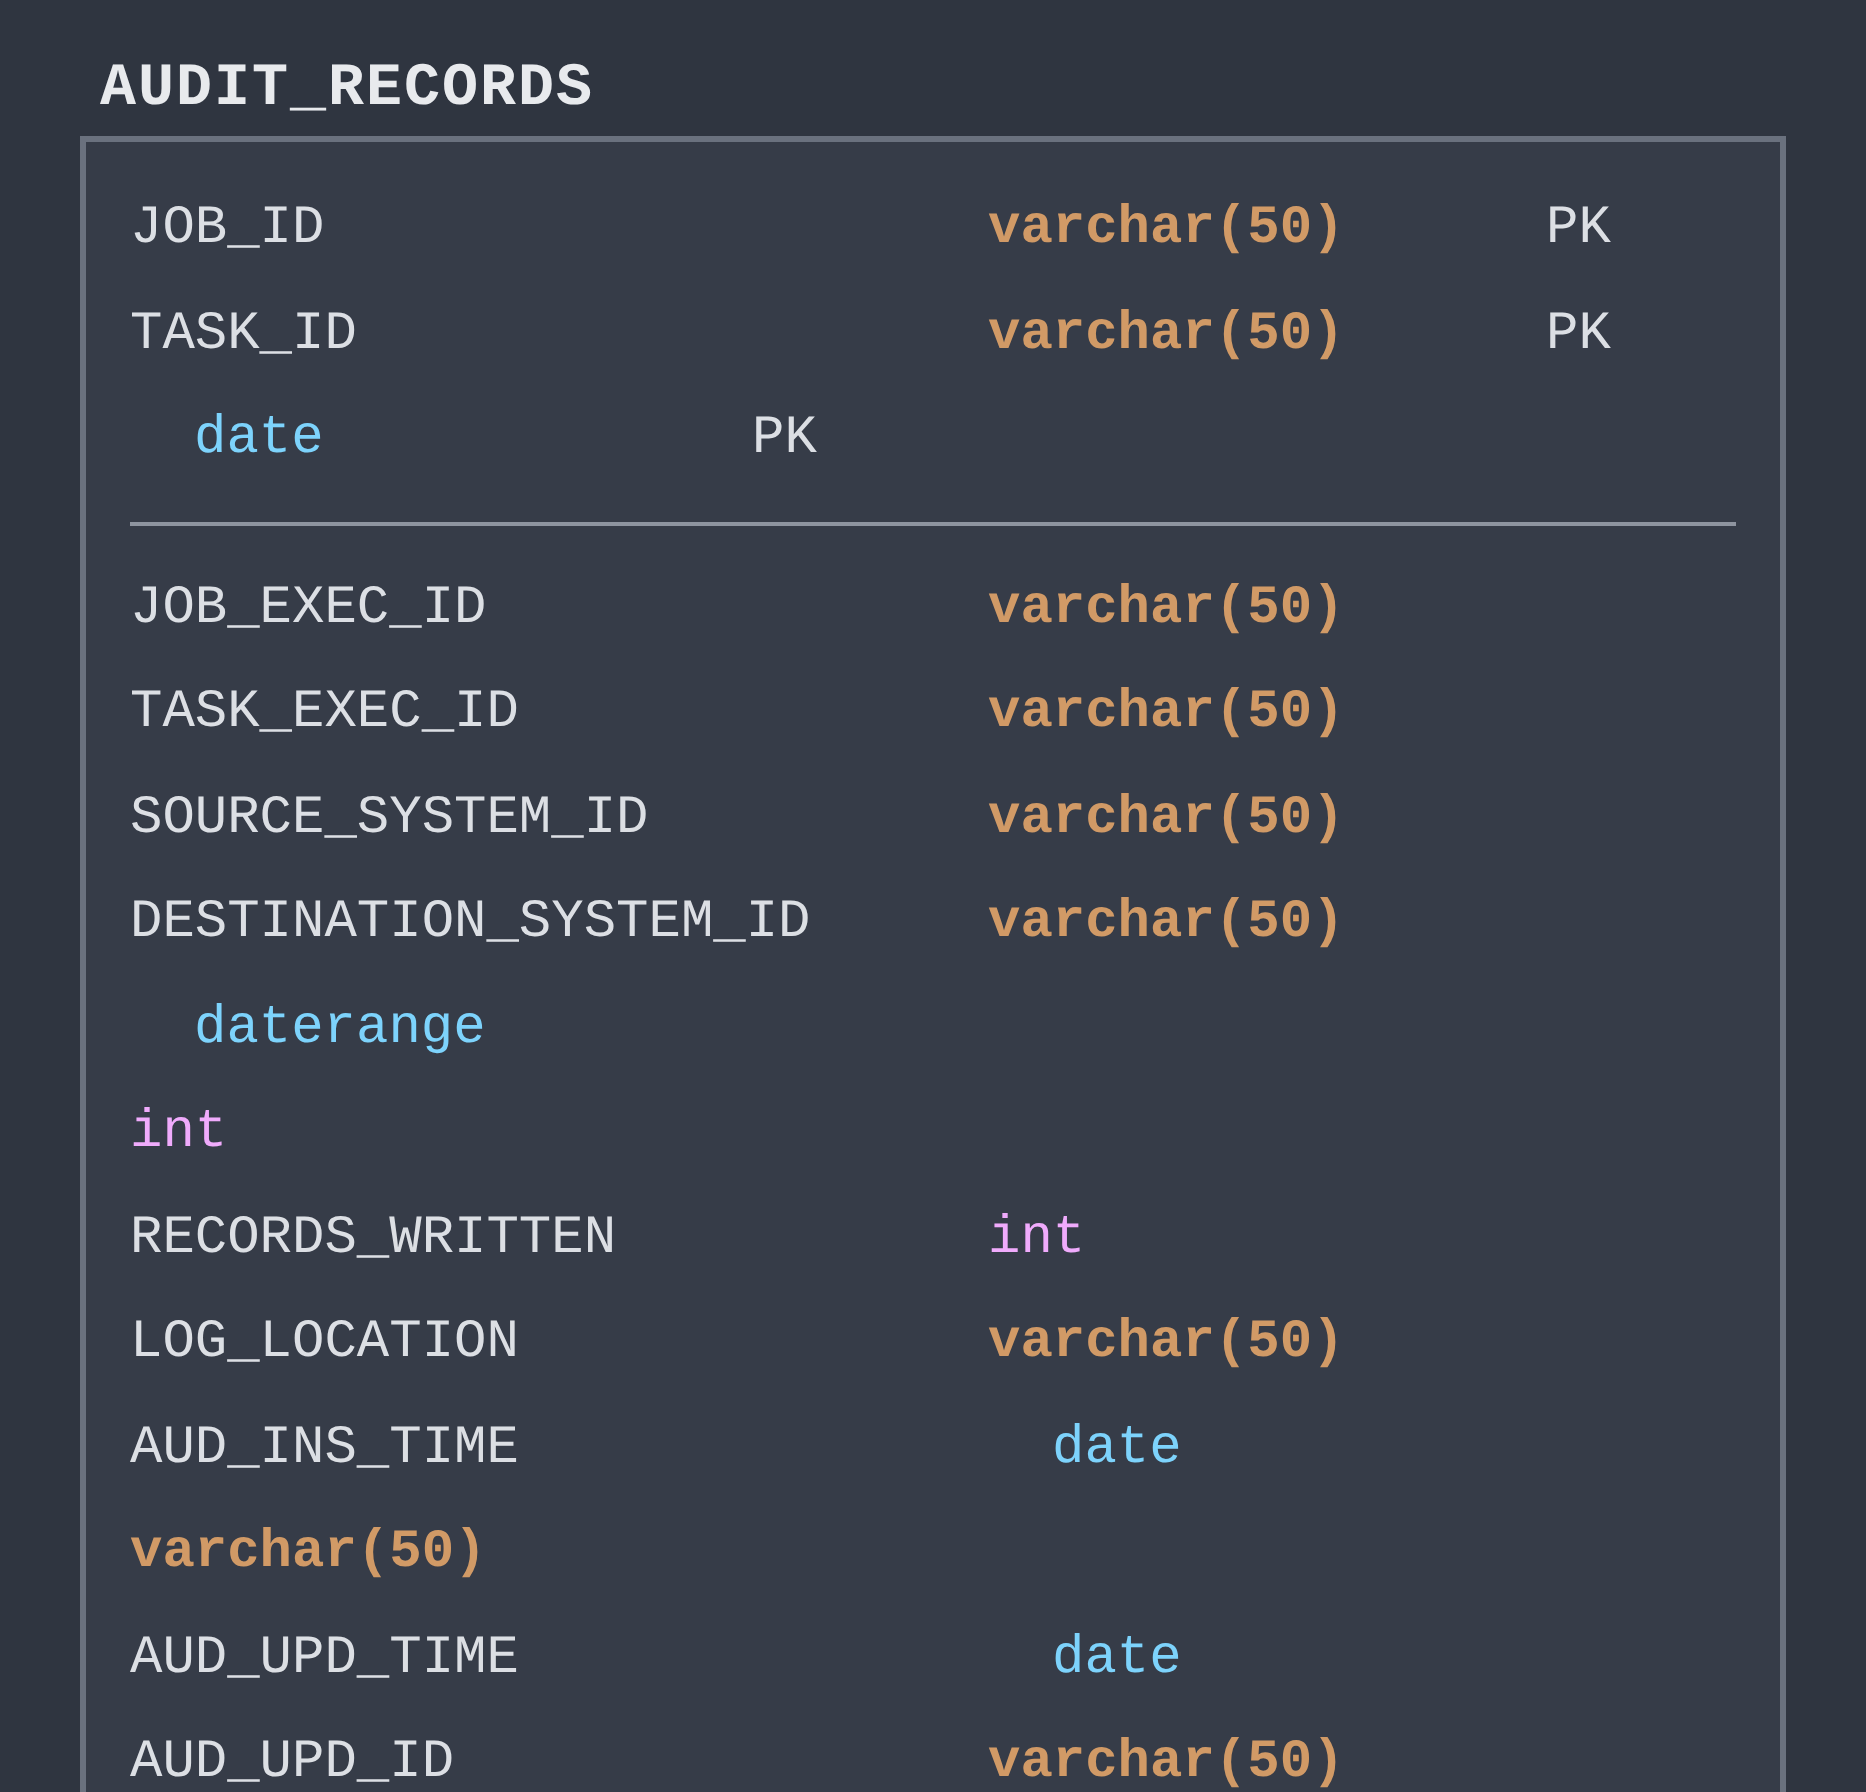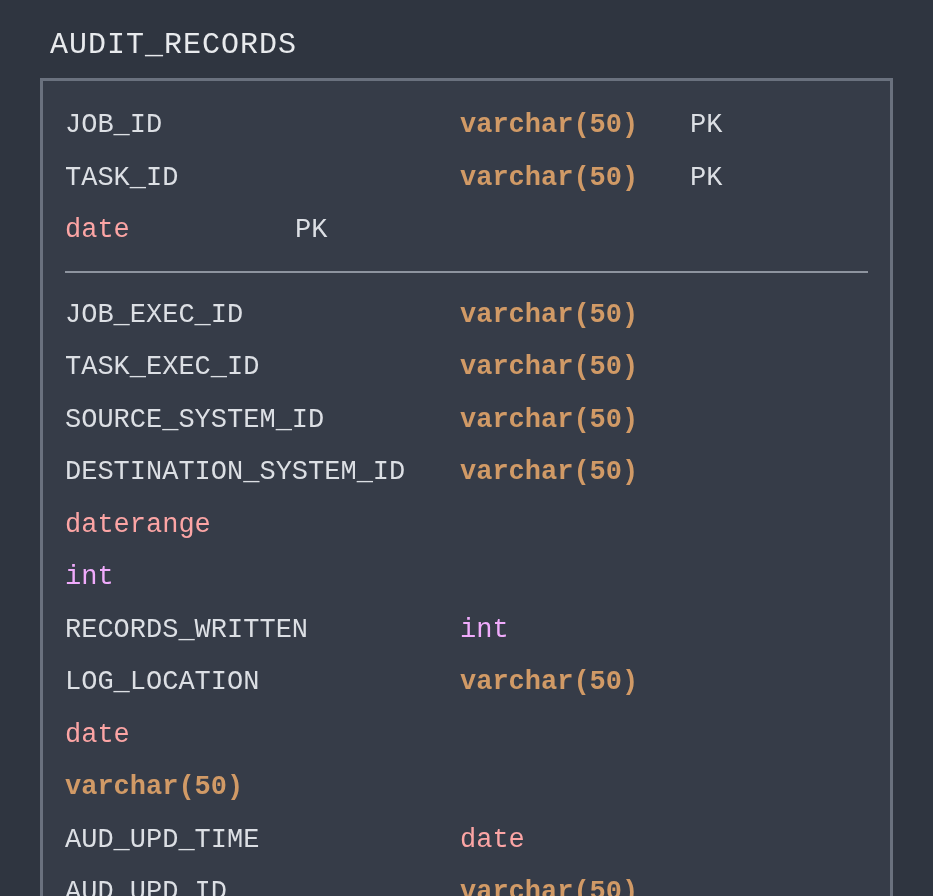--- a/index.html
+++ b/index.html
@@ -13,56 +13,59 @@
     height: 896px;
     font-family: 'Consolas', 'Monaco', 'Courier New', monospace;
     padding: 20px 40px;
   }
   .entity-card {
     width: 100%;
   }
   .entity-title {
     color: #e8eaed;
     font-size: 30px;
-    font-weight: normal;
+    font-weight: bold;
     letter-spacing: 1px;
-    padding: 8px 10px 16px 10px;
+    padding: 8px 10px 6px 10px;
   }
   .entity-body {
     border: 3px solid #6a717e;
     background: #363c48;
     padding: 18px 22px 22px 22px;
   }
   .field-row {
     display: flex;
     align-items: center;
     padding: 6px 0;
     font-size: 27px;
     line-height: 1.5;
+    gap: 34px;
   }
   .field-name {
     color: #dcdfe4;
     flex: 0 0 395px;
   }
   .field-type {
     flex: 0 0 230px;
   }
   .type-varchar {
     color: #d19a66;
     font-weight: bold;
   }
   .type-date {
-    color: #fca5a5;
+    color: #7dd3fc;
+    margin-left: 32px;
   }
   .type-int {
     color: #f0abfc;
   }
   .field-key {
     color: #dcdfe4;
     flex: 0 0 60px;
+    margin-left: 15px;
   }
   .divider {
     border: none;
     border-top: 2px solid #8e949f;
     margin: 14px 0 16px 0;
   }
 </style>
 </head>
 <body>
 
@@ -111,20 +114,21 @@
         </div>
         <div class="field-row">
           <span class="field-name">RECORDS_WRITTEN</span>
           <span class="field-type type-int">int</span>
         </div>
         <div class="field-row">
           <span class="field-name">LOG_LOCATION</span>
           <span class="field-type type-varchar">varchar(50)</span>
         </div>
         <div class="field-row">
+          <span class="field-name">AUD_INS_TIME</span>
           <span class="field-type type-date">date</span>
         </div>
         <div class="field-row">
           <span class="field-type type-varchar">varchar(50)</span>
         </div>
         <div class="field-row">
           <span class="field-name">AUD_UPD_TIME</span>
           <span class="field-type type-date">date</span>
         </div>
         <div class="field-row">

